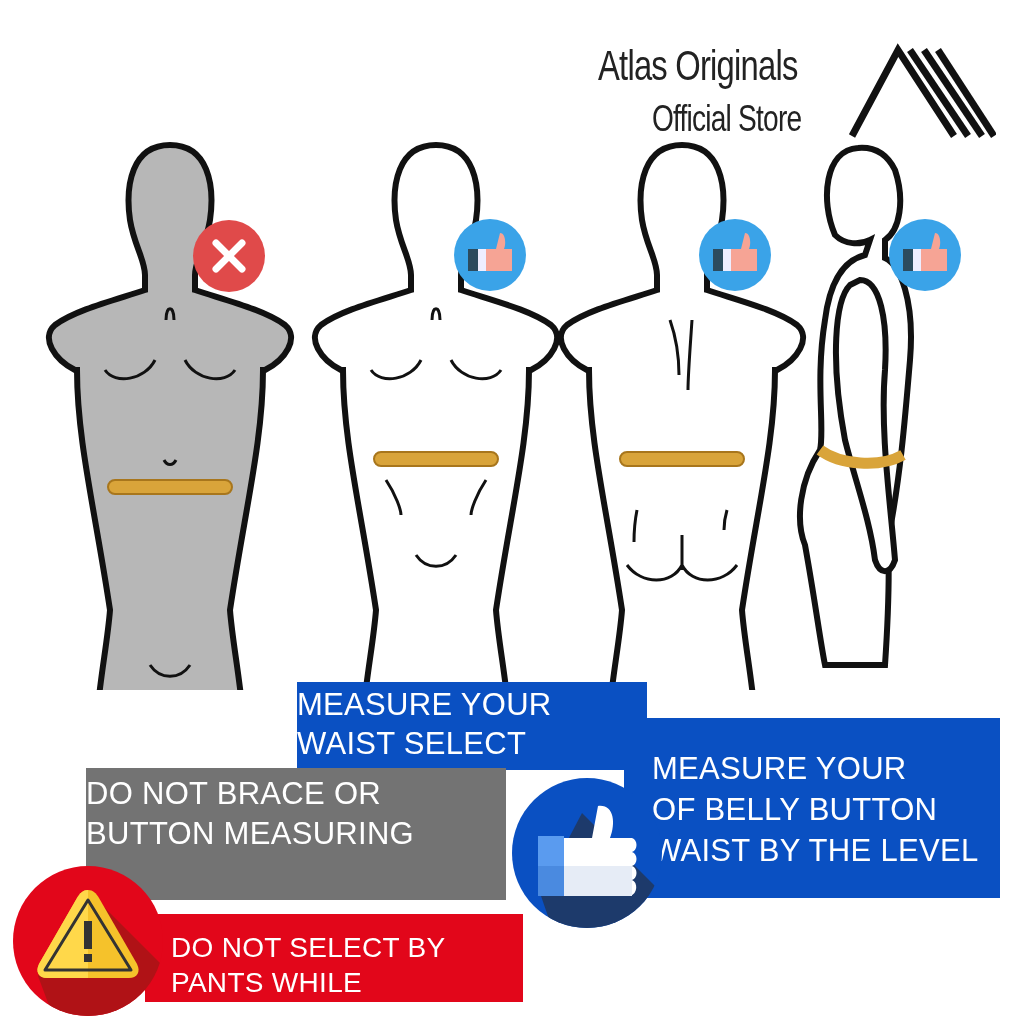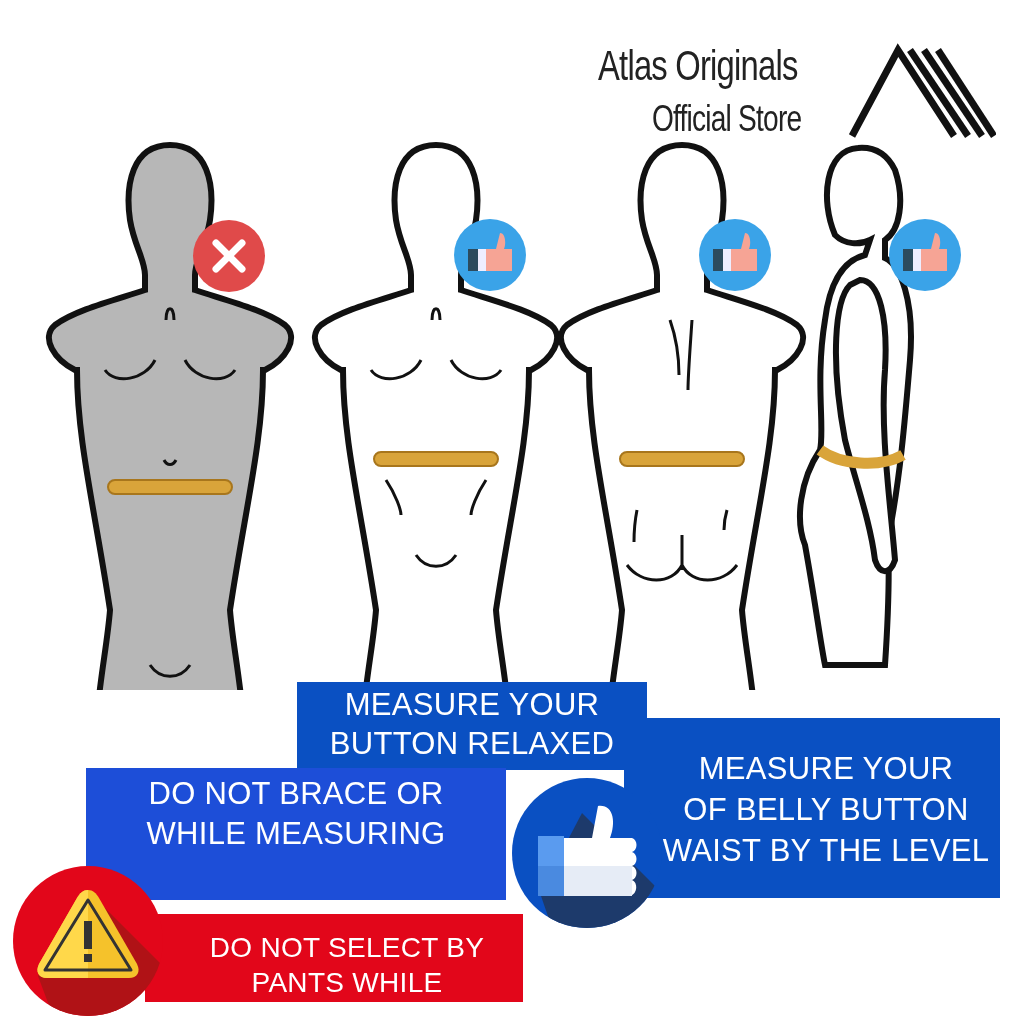--- a/index.html
+++ b/index.html
@@ -1,24 +1,24 @@
 <!DOCTYPE html>
 <html><head>
 <meta charset="utf-8">
 <style>
   html, body { margin:0; padding:0; }
   body { width:1024px; height:1024px; background:#ffffff; position:relative; overflow:hidden; font-family:"Liberation Sans", sans-serif; }
   .abs { position:absolute; }
   .brand-title { left:598px; top:42px; font-family:"Liberation Sans Narrow","Liberation Sans", sans-serif; font-size:42px; color:#222; letter-spacing:-1px; transform:scaleX(0.78); transform-origin:left top; white-space:nowrap; }
   .brand-sub { left:652px; top:98px; font-size:36px; color:#222; letter-spacing:-1px; transform:scaleX(0.78); transform-origin:left top; white-space:nowrap; }
   .figures { left:0; top:130px; width:1024px; height:560px; }
-  .banner { color:#fff; text-align:center; font-weight:normal; line-height:1.25; letter-spacing:0.3px; }
+  .banner { color:#fff; font-weight:normal; line-height:1.25; letter-spacing:0.3px; }
   .blue1 { left:297px; top:682px; width:350px; height:88px; background:#0a50c2; font-size:31px; padding-top:4px; box-sizing:border-box; }
   .blue2 { left:624px; top:718px; width:376px; height:180px; background:#0a50c2; font-size:31px; padding:30px 0 0 28px; box-sizing:border-box; line-height:1.33; }
-  .red1 { left:86px; top:768px; width:420px; height:132px; background:#1d4ed8; font-size:31px; padding-top:6px; box-sizing:border-box; line-height:1.28; }
+  .red1 { left:86px; top:768px; width:420px; height:132px; background:#737373; font-size:31px; padding-top:6px; box-sizing:border-box; line-height:1.28; }
   .red2 { left:145px; top:914px; width:378px; height:88px; background:#e2061a; font-size:28px; padding:16px 0 0 26px; box-sizing:border-box; line-height:1.25; }
   .circle-thumb { left:512px; top:778px; width:150px; height:150px; border-radius:50%; background:#0a50c2; overflow:hidden; }
   .circle-warn { left:13px; top:866px; width:150px; height:150px; border-radius:50%; background:#e2061a; overflow:hidden; }
 </style>
 </head>
 <body>
 
 <div class="abs brand-title">Atlas Originals</div>
 <div class="abs brand-sub">Official Store</div>
 <svg class="abs" style="left:846px;top:42px" width="150" height="98" viewBox="0 0 150 98">
@@ -93,36 +93,36 @@
   </g>
 </svg>
 
 <div class="abs banner blue2">
   <div>MEASURE YOUR</div>
   <div>OF BELLY BUTTON</div>
   <div>WAIST BY THE LEVEL</div>
 </div>
 <div class="abs banner blue1">
   <div>MEASURE YOUR</div>
-  <div>BUTTON RELAXED</div>
+  <div>WAIST SELECT</div>
 </div>
 
 <div class="abs circle-thumb">
   <svg width="150" height="150" viewBox="0 0 150 150">
     <path d="M70,35 L150,115 L150,150 L40,150 L28,115 Z" fill="#1d3a6b"></path>
     <rect x="26" y="58" width="26" height="60" fill="#5a9bef"></rect>
     <rect x="26" y="88" width="26" height="30" fill="#4a8ae0"></rect>
     <path d="M52,60 L80,60 L86,28 C102,26 104,45 98,60 L120,60 C126,62 126,72 120,74 C126,76 126,86 120,88 C126,90 126,100 120,102 C126,104 126,116 118,118 L52,118 Z" fill="#fff"></path>
     <rect x="52" y="88" width="68" height="30" fill="#e6ecf6"></rect>
   </svg>
 </div>
 
 <div class="abs banner red1">
   <div>DO NOT BRACE OR</div>
-  <div>WHILE MEASURING</div>
+  <div>BUTTON MEASURING</div>
 </div>
 <div class="abs banner red2">
   <div>DO NOT SELECT BY</div>
   <div>PANTS WHILE</div>
 </div>
 
 <div class="abs circle-warn">
   <svg width="150" height="150" viewBox="0 0 150 150">
     <path d="M75,25 L150,100 L150,150 L40,150 L25,110 Z" fill="#b01216"></path>
     <path d="M75,24 C80,24 83,27 86,32 L124,98 C128,106 124,112 116,112 L34,112 C26,112 22,106 26,98 L64,32 C67,27 70,24 75,24 Z" fill="#f5c22b"></path>

